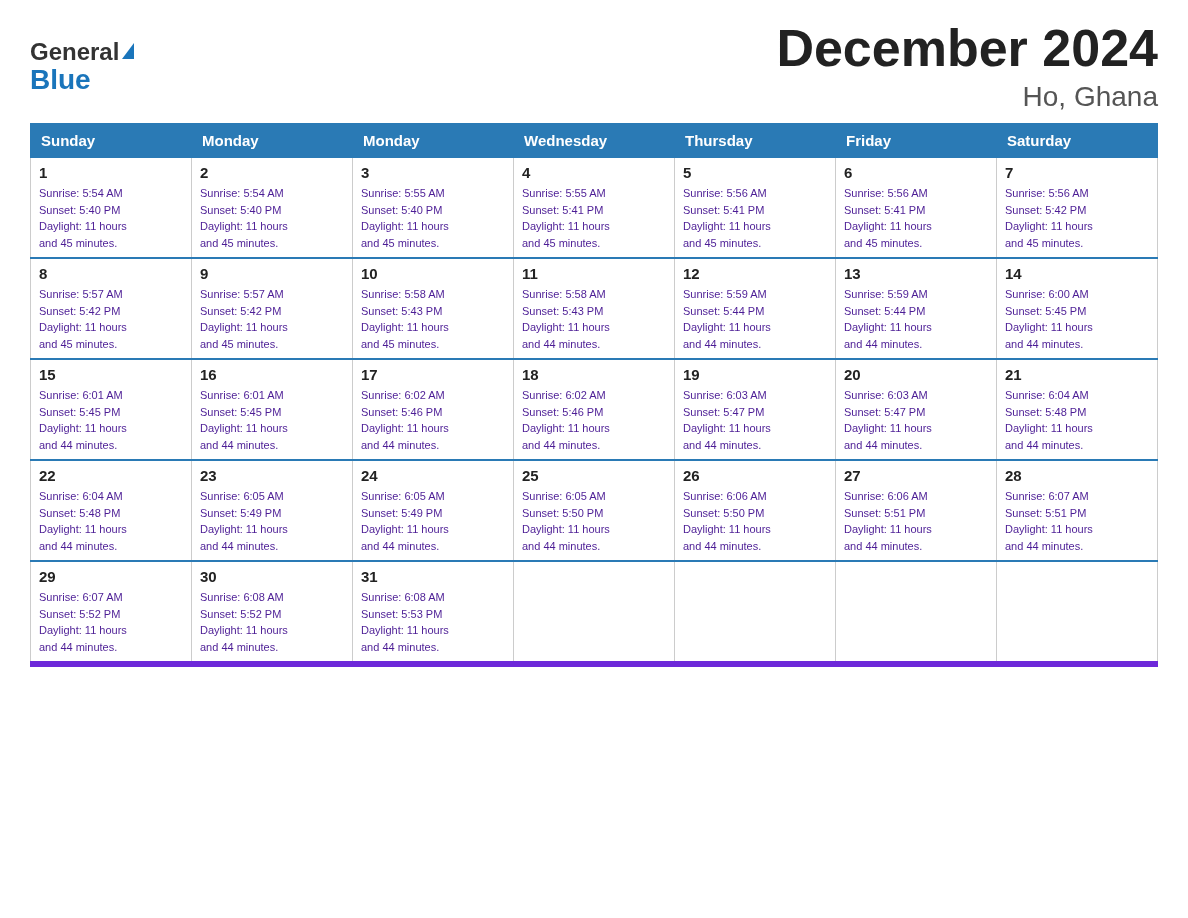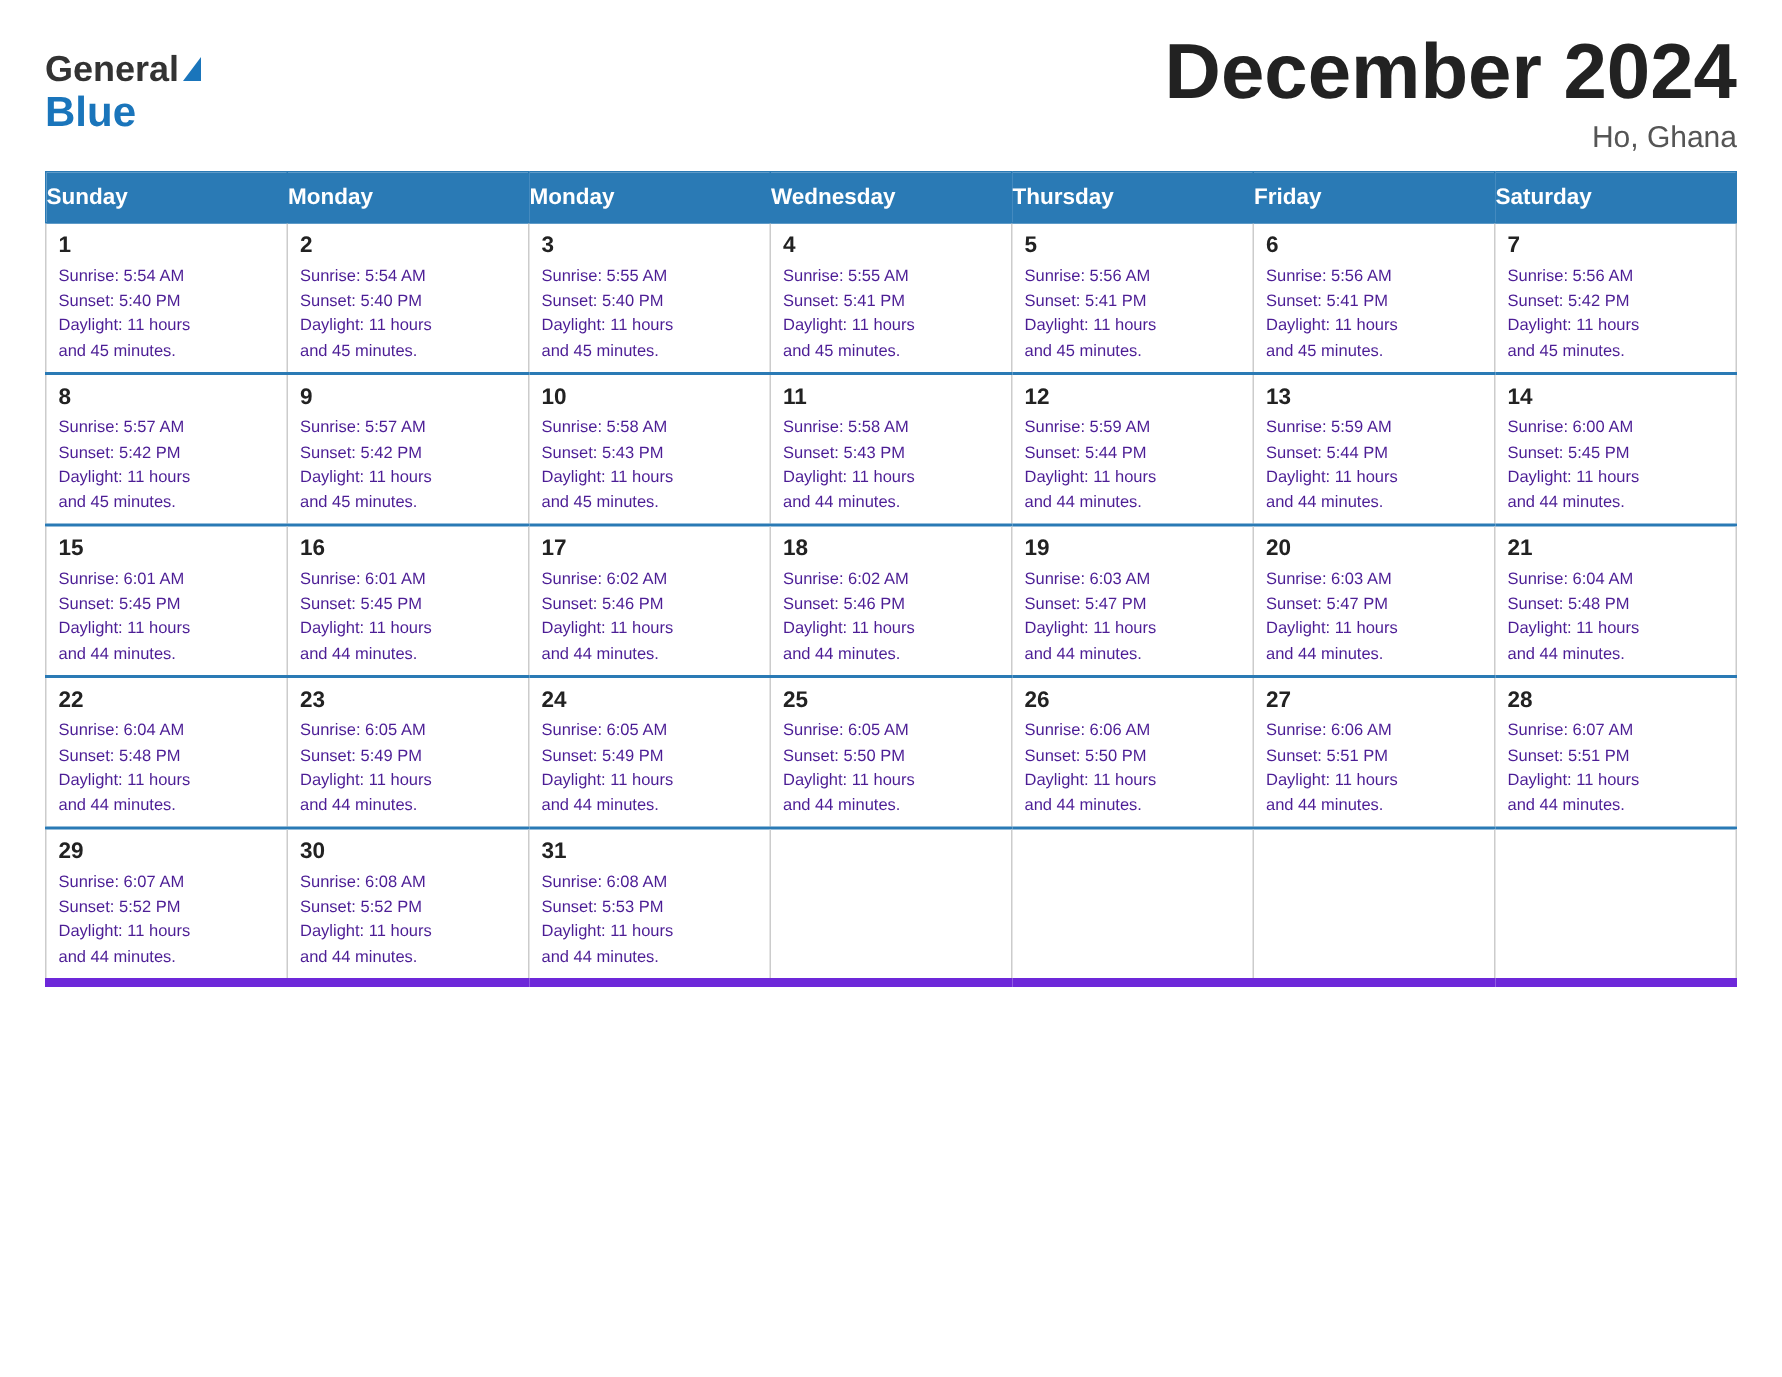--- a/index.html
+++ b/index.html
@@ -28,35 +28,35 @@
     .title-area {
       text-align: right;
     }
     .month-year {
       font-size: 52px;
       font-weight: bold;
       color: #222;
       line-height: 1.1;
     }
     .location {
-      font-size: 20px;
+      font-size: 28px;
       color: #555;
       margin-top: 4px;
     }
     .calendar {
       width: 100%;
       border-collapse: collapse;
       margin-top: 10px;
     }
     .calendar th {
       background-color: #2a7ab5;
       color: #fff;
       font-size: 15px;
       font-weight: bold;
-      padding: 8px 0;
+      padding: 8px 10px;
       border: 1px solid #2a7ab5;
       text-align: left;
     }
     .calendar td {
       vertical-align: top;
       border: 1px solid #ccc;
       padding: 6px 8px;
       font-size: 13px;
       color: #333;
       width: calc(100% / 7);

